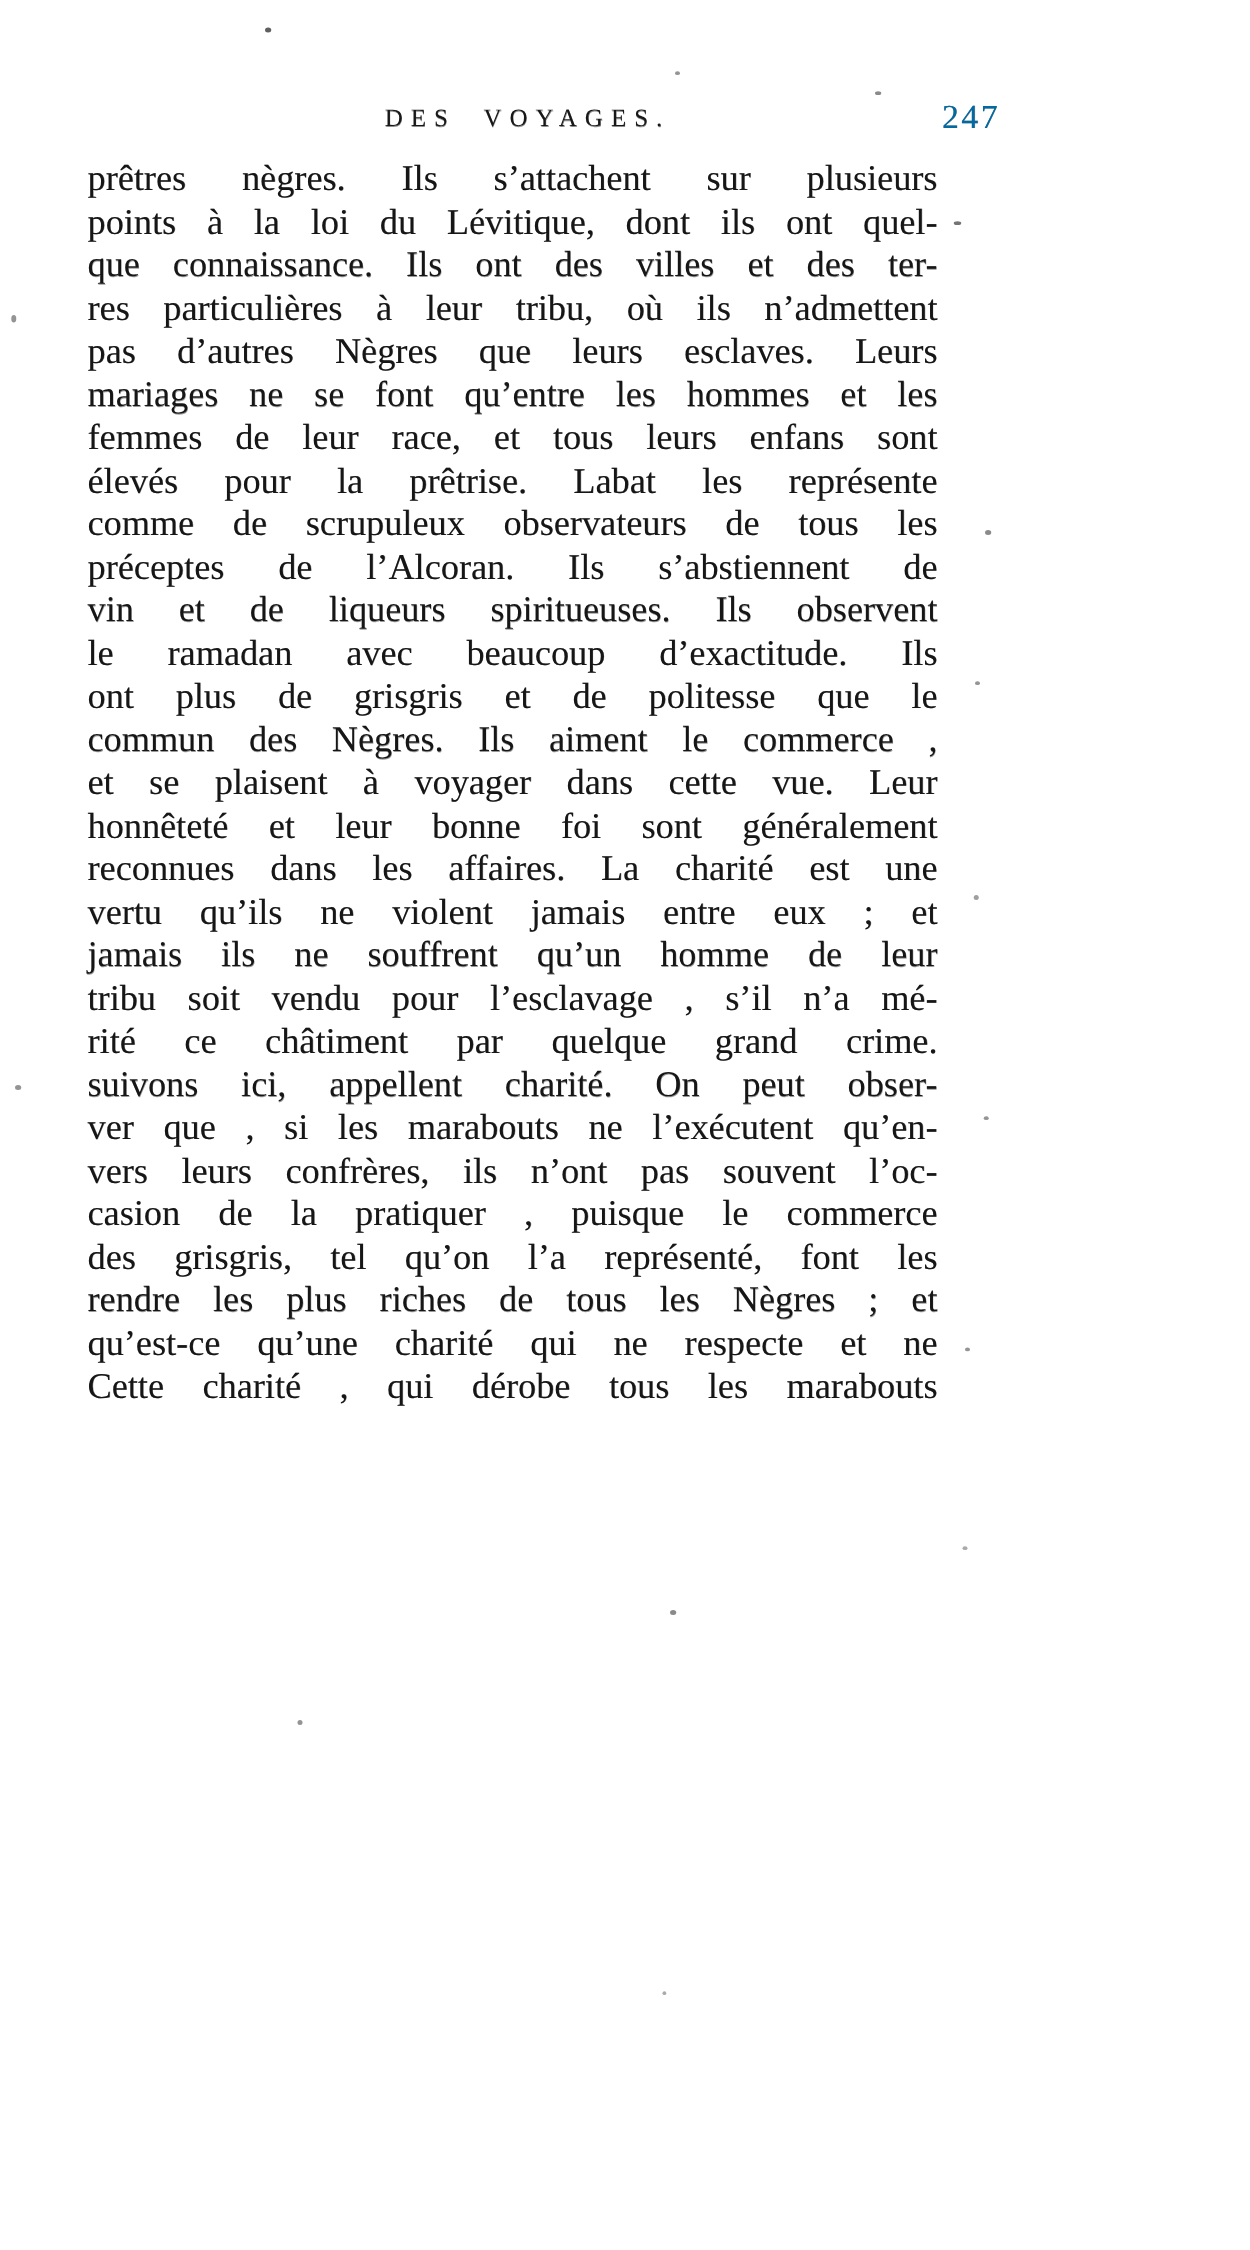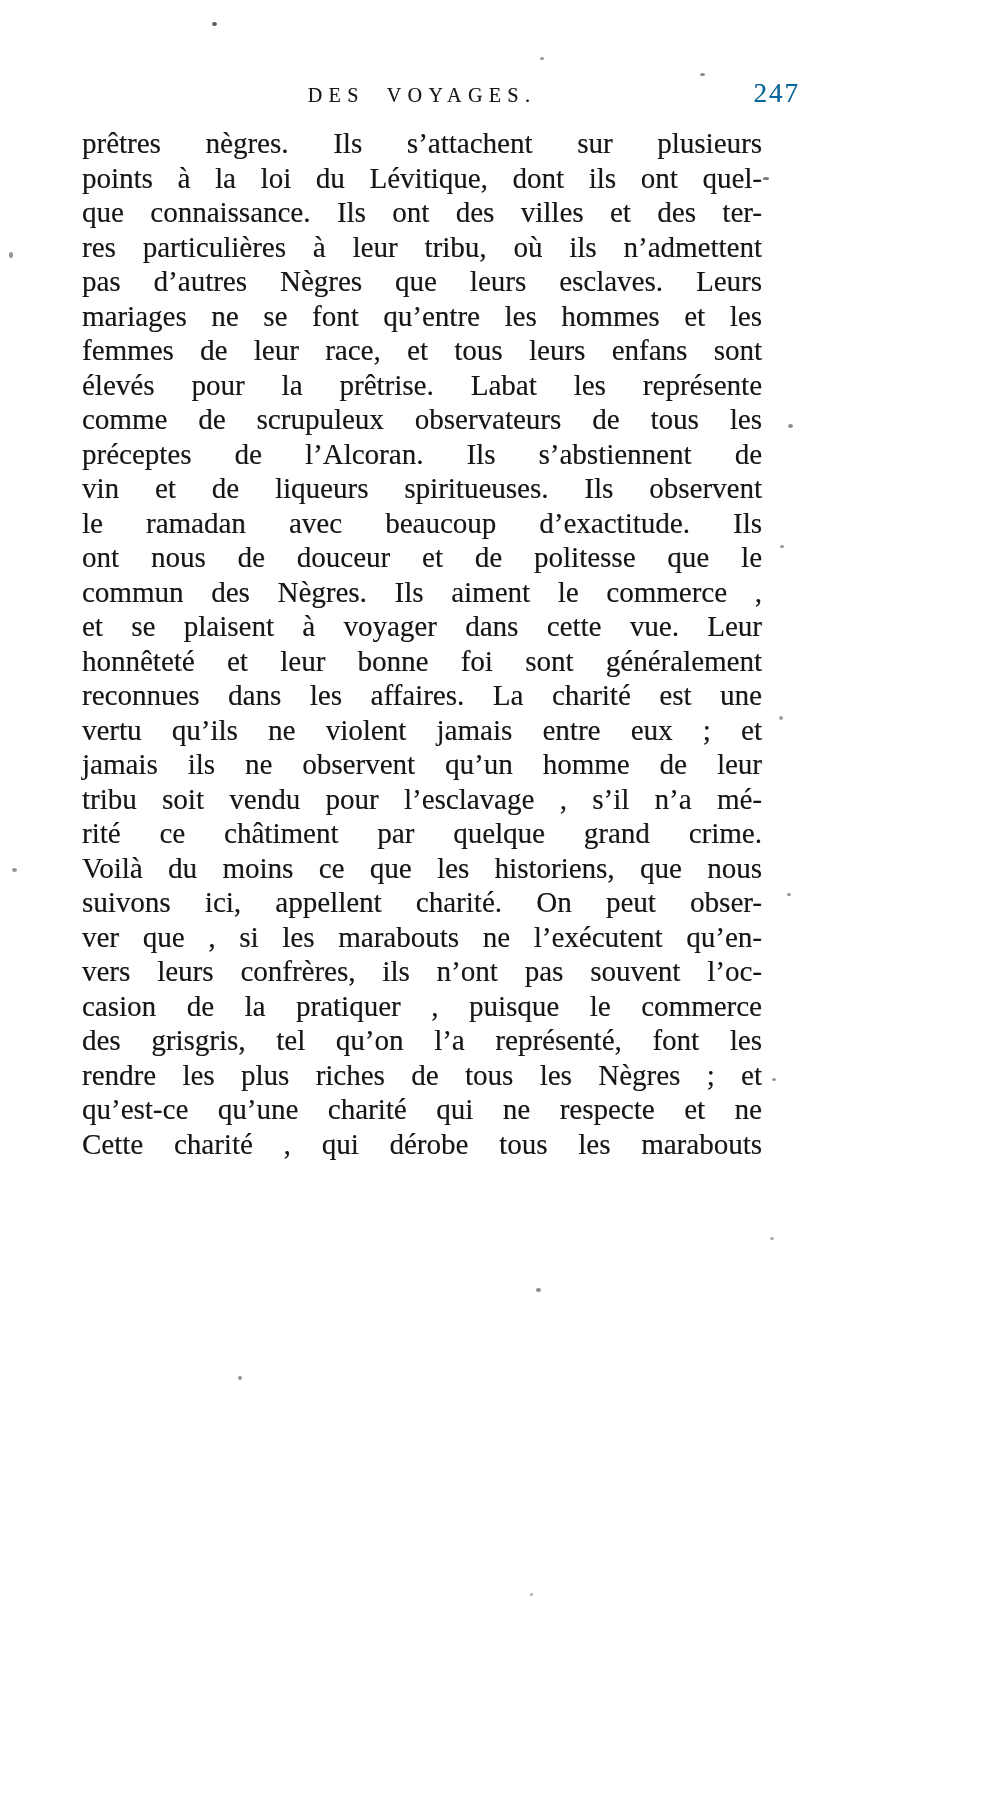--- a/index.html
+++ b/index.html
@@ -37,21 +37,21 @@
     top: -6px;
     right: -38px;
     font-size: 27px;
     letter-spacing: 2px;
     color: #0369a1;
     text-shadow: 0.3px 0.3px 0 rgba(0,0,0,0.45);
   }
   .body-text {
     position: absolute;
     top: 126px;
-    left: 82px;
+    left: 70px;
     width: 680px;
   }
   .text-line {
     font-size: 29px;
     line-height: 34.5px;
     white-space: normal;
     text-align: justify;
     text-align-last: justify;
     -moz-text-align-last: justify;
     color: #161616;
@@ -79,30 +79,29 @@
       <div class="text-line">que connaissance. Ils ont des villes et des ter-</div>
       <div class="text-line">res particulières à leur tribu, où ils n’admettent</div>
       <div class="text-line">pas d’autres Nègres que leurs esclaves. Leurs</div>
       <div class="text-line">mariages ne se font qu’entre les hommes et les</div>
       <div class="text-line">femmes de leur race, et tous leurs enfans sont</div>
       <div class="text-line">élevés pour la prêtrise. Labat les représente</div>
       <div class="text-line">comme de scrupuleux observateurs de tous les</div>
       <div class="text-line">préceptes de l’Alcoran. Ils s’abstiennent de</div>
       <div class="text-line">vin et de liqueurs spiritueuses. Ils observent</div>
       <div class="text-line">le ramadan avec beaucoup d’exactitude. Ils</div>
-      <div class="text-line">ont nous de douceur et de politesse que le</div>
+      <div class="text-line">ont plus de grisgris et de politesse que le</div>
       <div class="text-line">commun des Nègres. Ils aiment le commerce ,</div>
       <div class="text-line">et se plaisent à voyager dans cette vue. Leur</div>
       <div class="text-line">honnêteté et leur bonne foi sont généralement</div>
       <div class="text-line">reconnues dans les affaires. La charité est une</div>
       <div class="text-line">vertu qu’ils ne violent jamais entre eux ; et</div>
-      <div class="text-line">jamais ils ne observent qu’un homme de leur</div>
+      <div class="text-line">jamais ils ne souffrent qu’un homme de leur</div>
       <div class="text-line">tribu soit vendu pour l’esclavage , s’il n’a mé-</div>
       <div class="text-line">rité ce châtiment par quelque grand crime.</div>
-      <div class="text-line">Voilà du moins ce que les historiens, que nous</div>
       <div class="text-line">suivons ici, appellent charité. On peut obser-</div>
       <div class="text-line">ver que , si les marabouts ne l’exécutent qu’en-</div>
       <div class="text-line">vers leurs confrères, ils n’ont pas souvent l’oc-</div>
       <div class="text-line">casion de la pratiquer , puisque le commerce</div>
       <div class="text-line">des grisgris, tel qu’on l’a représenté, font les</div>
       <div class="text-line">rendre les plus riches de tous les Nègres ; et</div>
       <div class="text-line">qu’est-ce qu’une charité qui ne respecte et ne</div>
       <div class="text-line">Cette charité , qui dérobe tous les marabouts</div>
     </div>
 

